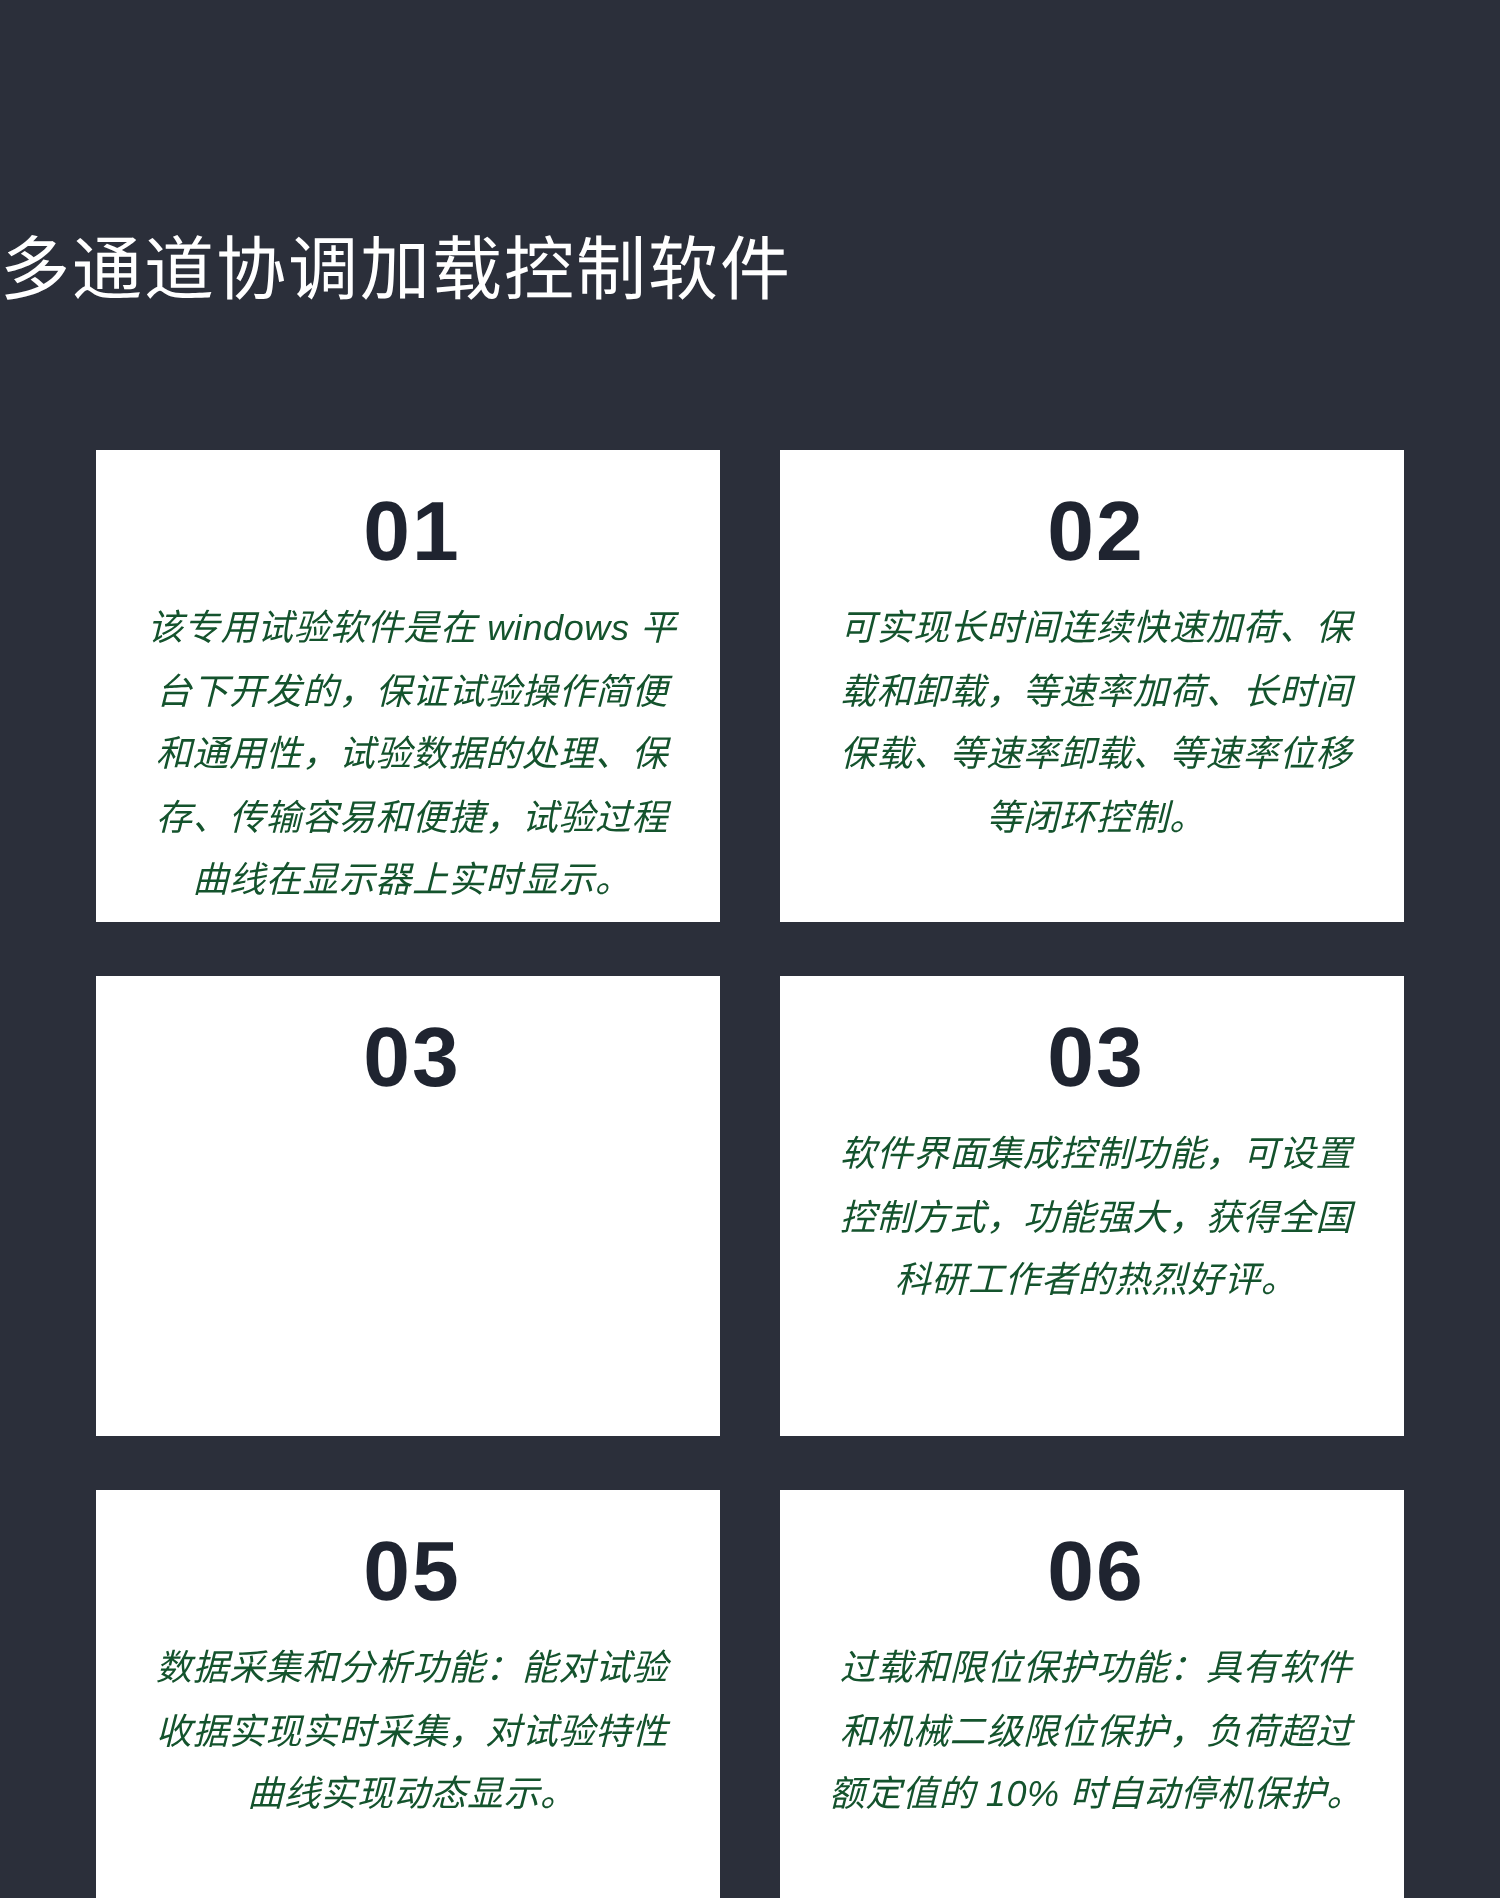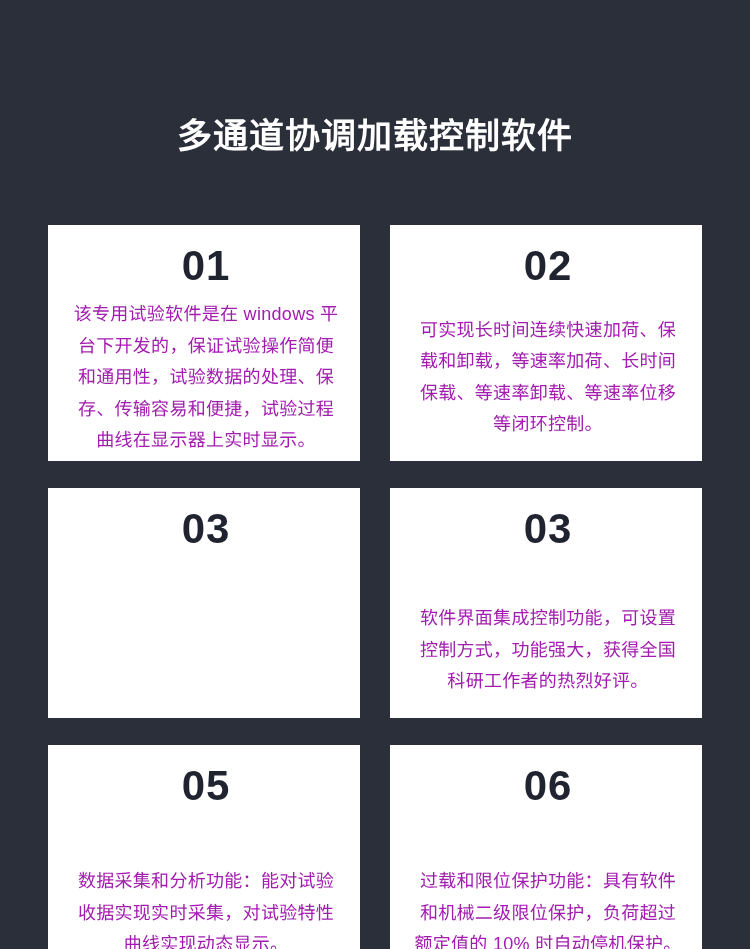--- a/index.html
+++ b/index.html
@@ -14,64 +14,65 @@
     overflow: hidden;
   }
   .page {
     width: 750px;
     height: 949px;
     background: #2b2f3a;
     box-sizing: border-box;
     position: relative;
   }
   .page-title {
-    text-align: center;
+    text-align: left;
     color: #ffffff;
     font-size: 35px;
-    font-weight: bold;
+    font-weight: normal;
     letter-spacing: 1px;
     padding-top: 92px;
     line-height: 1.2;
   }
   .cards-grid {
     margin: 0 auto;
     padding-top: 44px;
     width: 654px;
     display: grid;
     grid-template-columns: 312px 312px;
     grid-column-gap: 30px;
     grid-row-gap: 27px;
   }
   .card {
     background: #ffffff;
     box-sizing: border-box;
     padding: 18px 18px 20px 22px;
     display: flex;
     flex-direction: column;
     align-items: center;
-    justify-content: space-between;
+    justify-content: flex-start;
   }
   .card-r1 { height: 236px; }
   .card-r2 { height: 230px; }
   .card-r3 { height: 236px; }
   .card-number {
     font-family: "Liberation Sans", "DejaVu Sans", sans-serif;
     font-size: 42px;
     font-weight: bold;
     color: #1f2430;
     letter-spacing: 1px;
     line-height: 1.1;
     margin-bottom: 10px;
   }
   .card-text {
     font-size: 18px;
-    color: #a21caf;
+    color: #14532d;
     line-height: 1.75;
     text-align: center;
     letter-spacing: 0.3px;
+    font-style: italic;
   }
 </style>
 </head>
 <body>
 
 <div class="page">
 
   <h1 class="page-title">多通道协调加载控制软件</h1>
 
   <div class="cards-grid">

